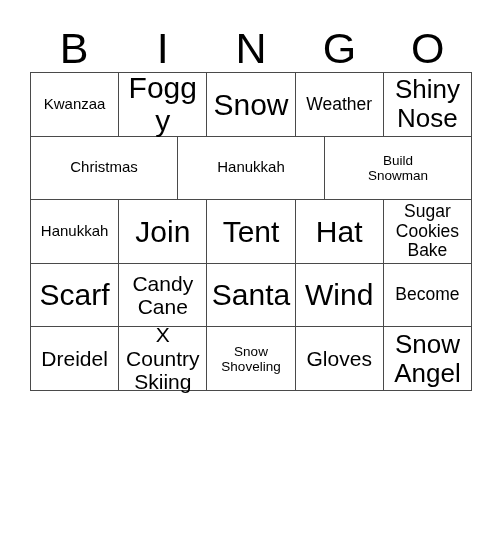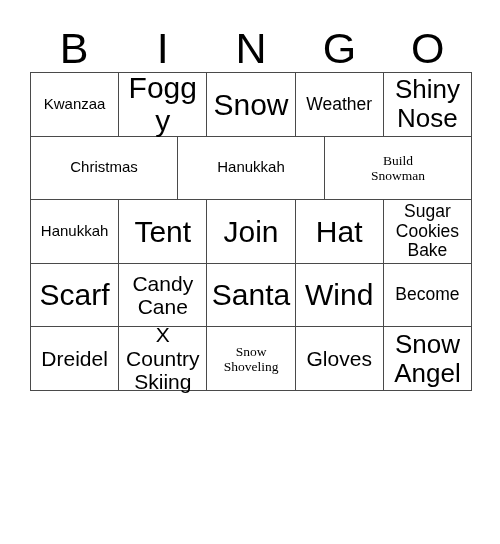--- a/index.html
+++ b/index.html
@@ -83,21 +83,21 @@
   .cell-text {
     display: block;
     width: 100%;
     line-height: 1.12;
     white-space: pre-line;
     word-break: break-word;
     color: #000000;
   }
 
   
-  .fs-xs  { font-size: 13.5px; font-family: Liberation Serif, serif; }
+  .fs-xs  { font-size: 13.5px; }
   .fs-sm  { font-size: 15px; }
   .fs-md  { font-size: 17.5px; }
   .fs-lg  { font-size: 21px; }
   .fs-xl  { font-size: 26px; text-align: center; }
   .fs-xxl { font-size: 30px; }
 </style>
 </head>
 <body>
 
 <div id="bingo-card">
@@ -142,24 +142,24 @@
           <span class="cell-text fs-xs">Build
 Snowman</span>
         </div>
     </div>
 
     <div class="bingo-row">
       <div class="bingo-cell">
           <span class="cell-text fs-sm">Hanukkah</span>
         </div>
       <div class="bingo-cell">
+          <span class="cell-text fs-xxl">Join</span>
+        </div>
+      <div class="bingo-cell">
           <span class="cell-text fs-xxl">Tent</span>
-        </div>
-      <div class="bingo-cell">
-          <span class="cell-text fs-xxl">Join</span>
         </div>
       <div class="bingo-cell">
           <span class="cell-text fs-xxl">Hat</span>
         </div>
       <div class="bingo-cell">
           <span class="cell-text fs-md">Sugar
 Cookies
 Bake</span>
         </div>
     </div>

